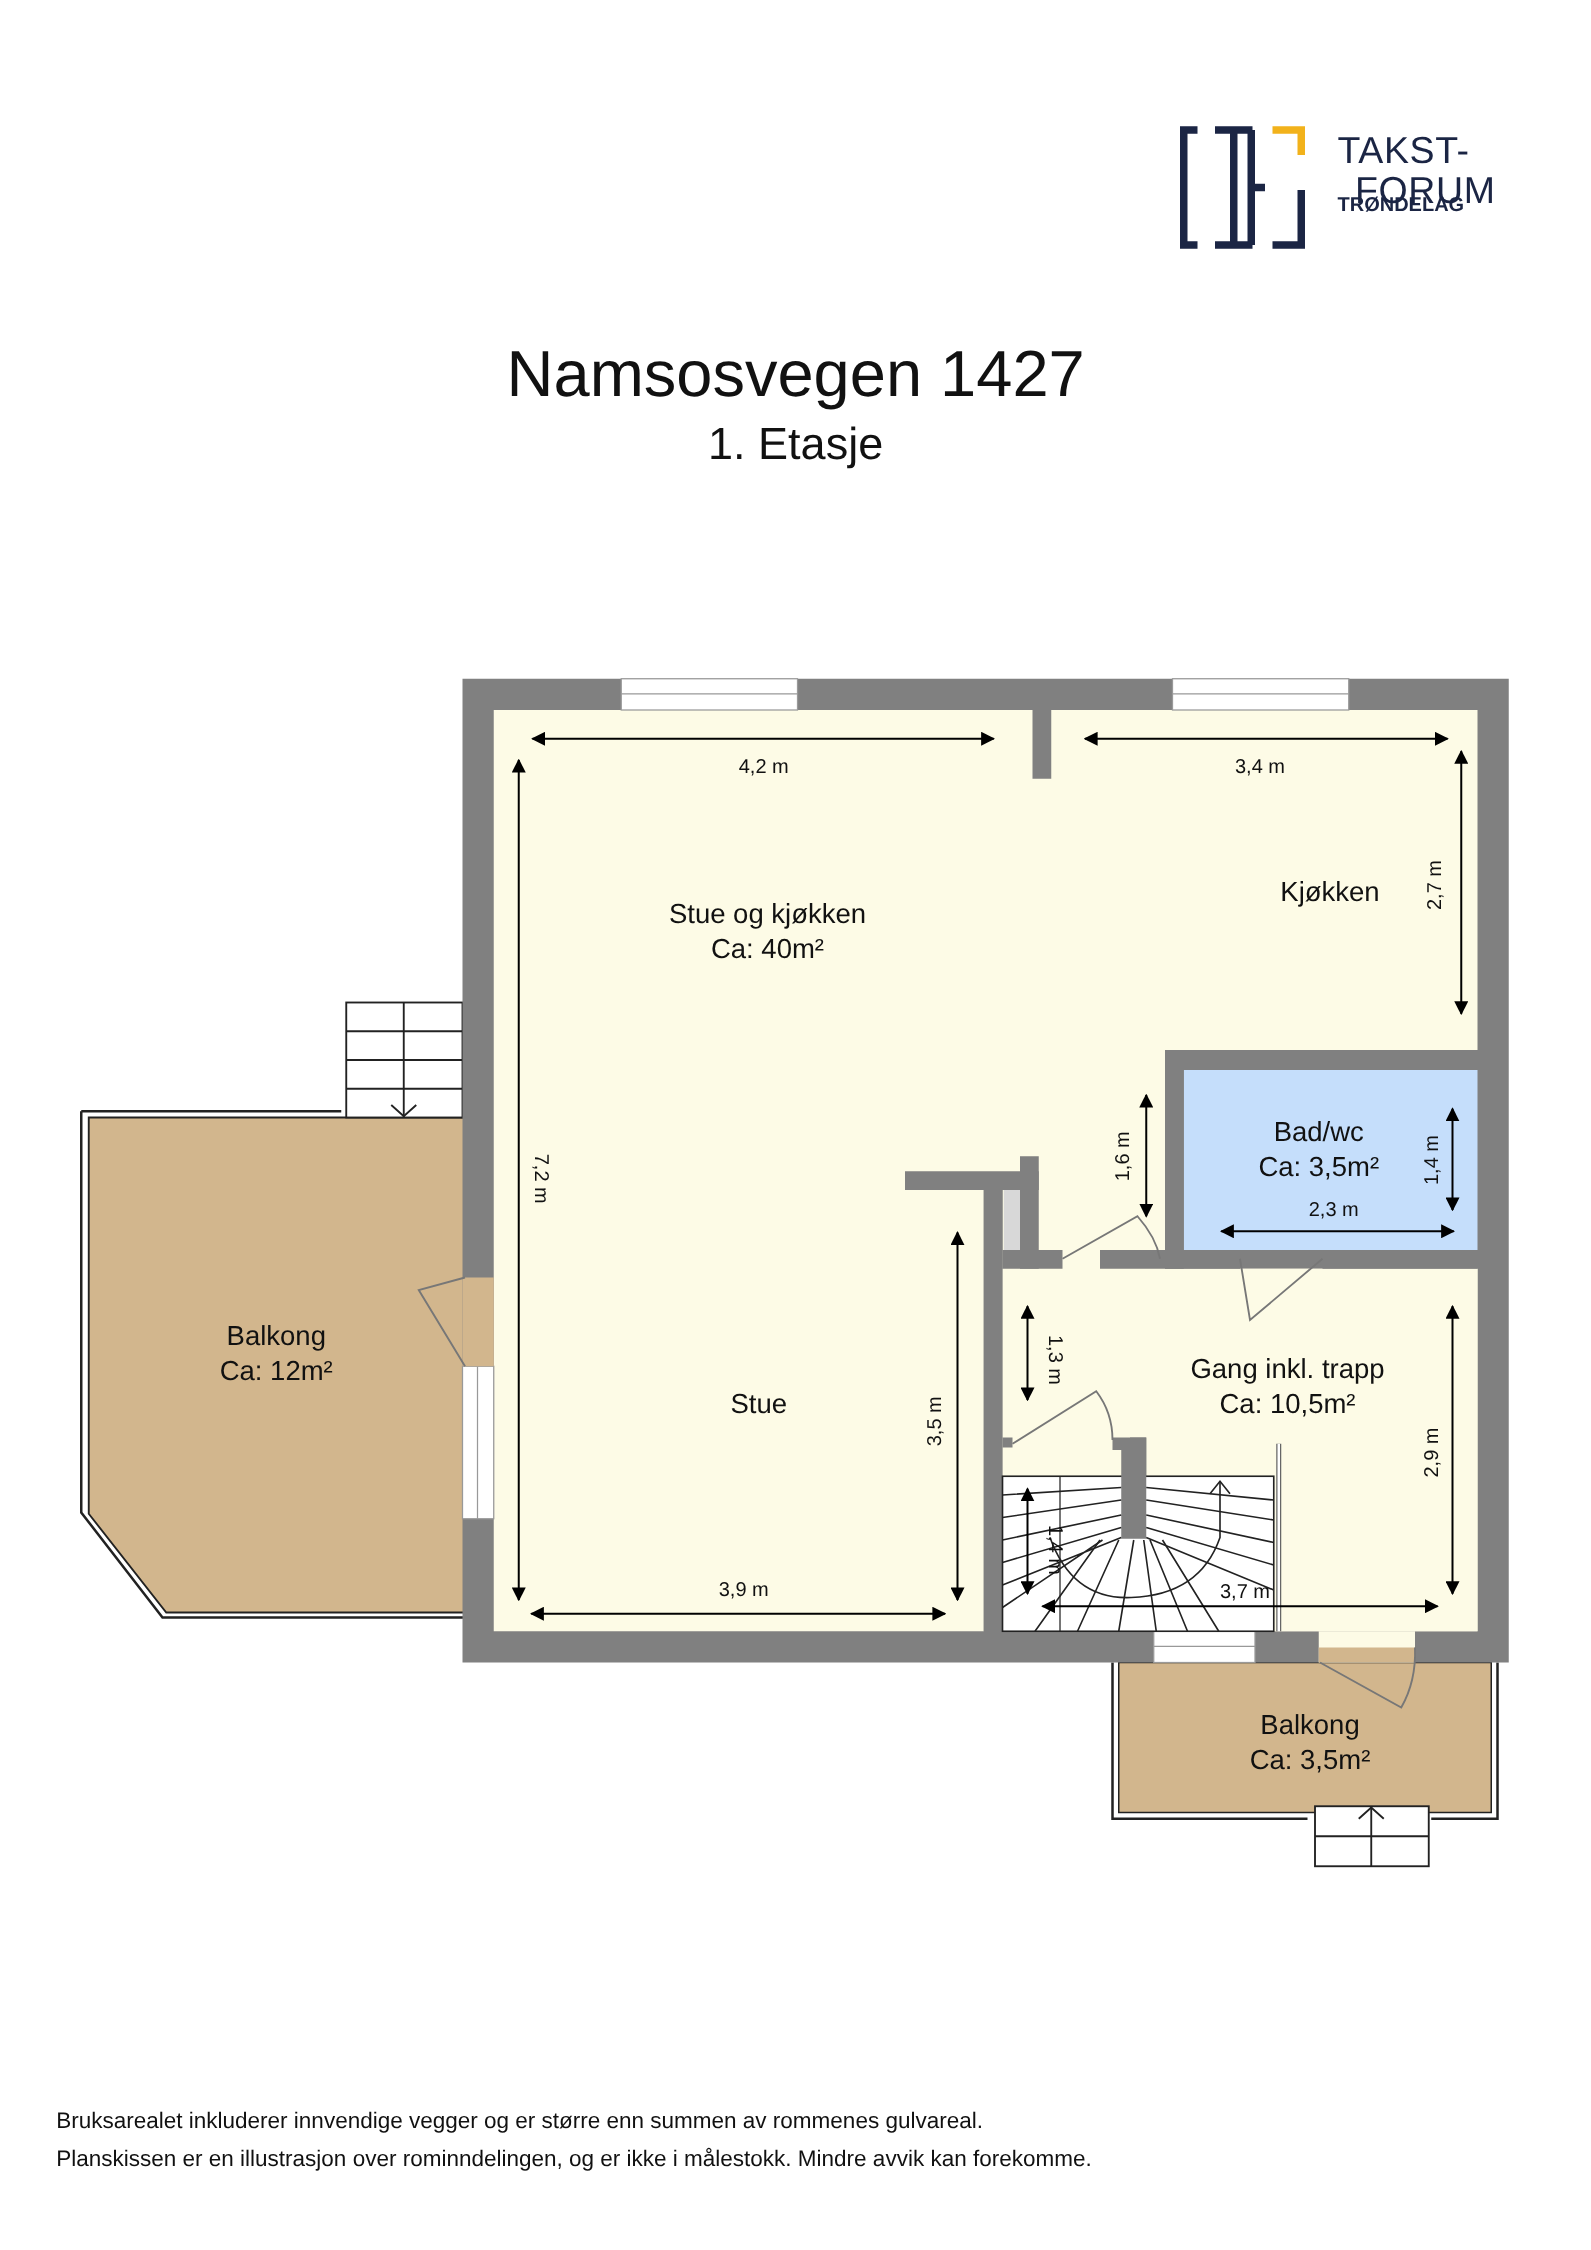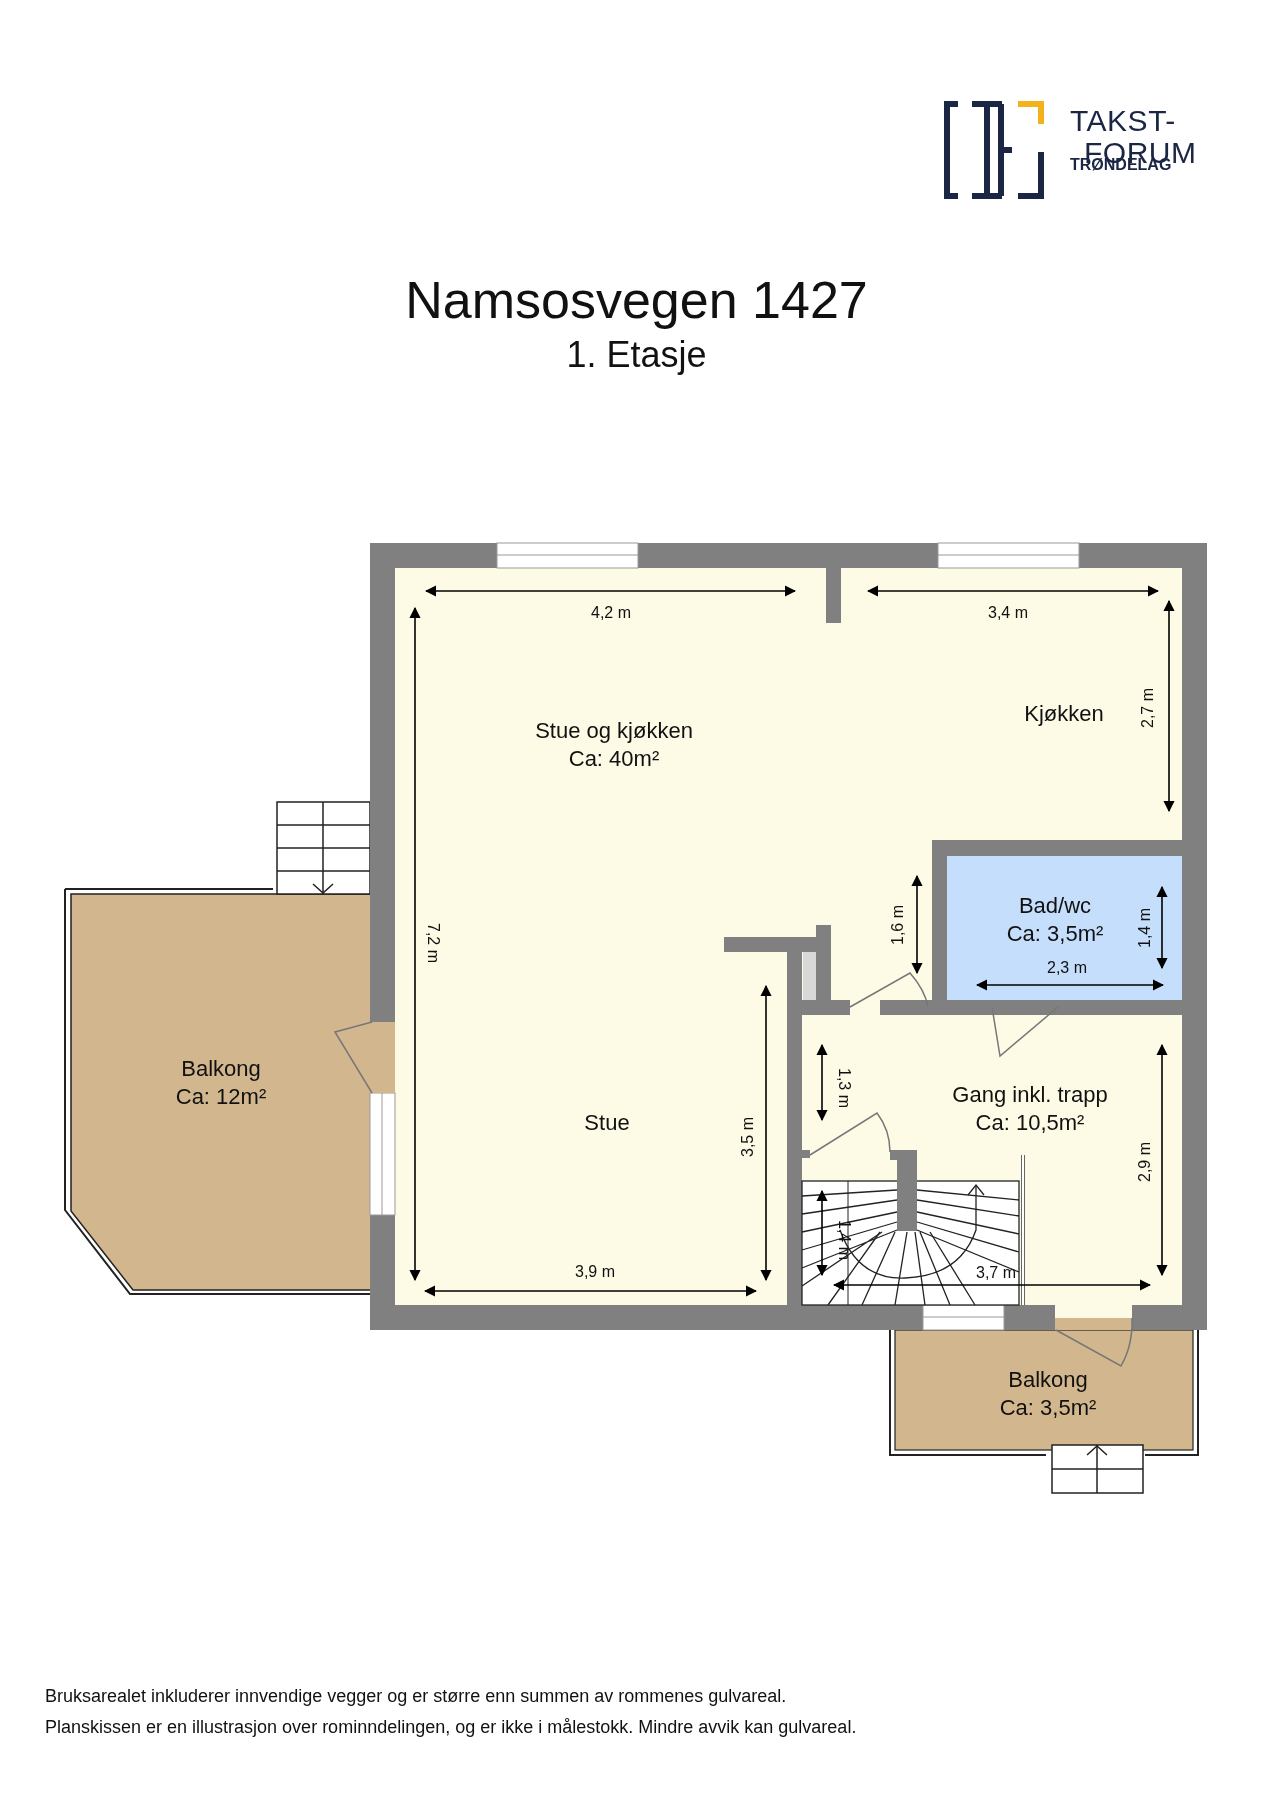--- a/index.html
+++ b/index.html
@@ -165,13 +165,13 @@
     <text x="1030" y="1102">Gang inkl. trapp</text>
     <text x="1030" y="1130">Ca: 10,5m²</text>
     <text x="221" y="1076">Balkong</text>
     <text x="221" y="1104">Ca: 12m²</text>
     <text x="1048" y="1387">Balkong</text>
     <text x="1048" y="1415">Ca: 3,5m²</text>
   </g>
 </svg>
 
 <div class="abs footer" style="top:1686px;">Bruksarealet inkluderer innvendige vegger og er større enn summen av rommenes gulvareal.</div>
-<div class="abs footer" style="top:1717px;">Planskissen er en illustrasjon over rominndelingen, og er ikke i målestokk. Mindre avvik kan gulvareal.</div>
+<div class="abs footer" style="top:1717px;">Planskissen er en illustrasjon over rominndelingen, og er ikke i målestokk. Mindre avvik kan forekomme.</div>
 
 </body></html>

